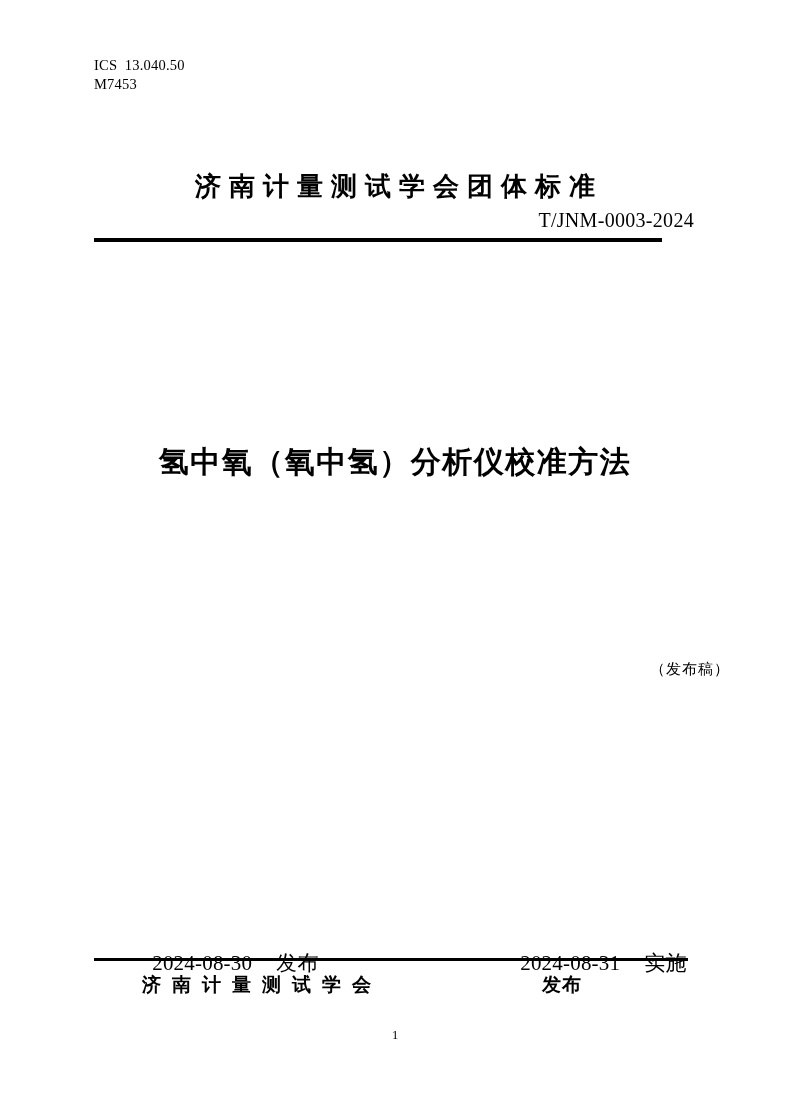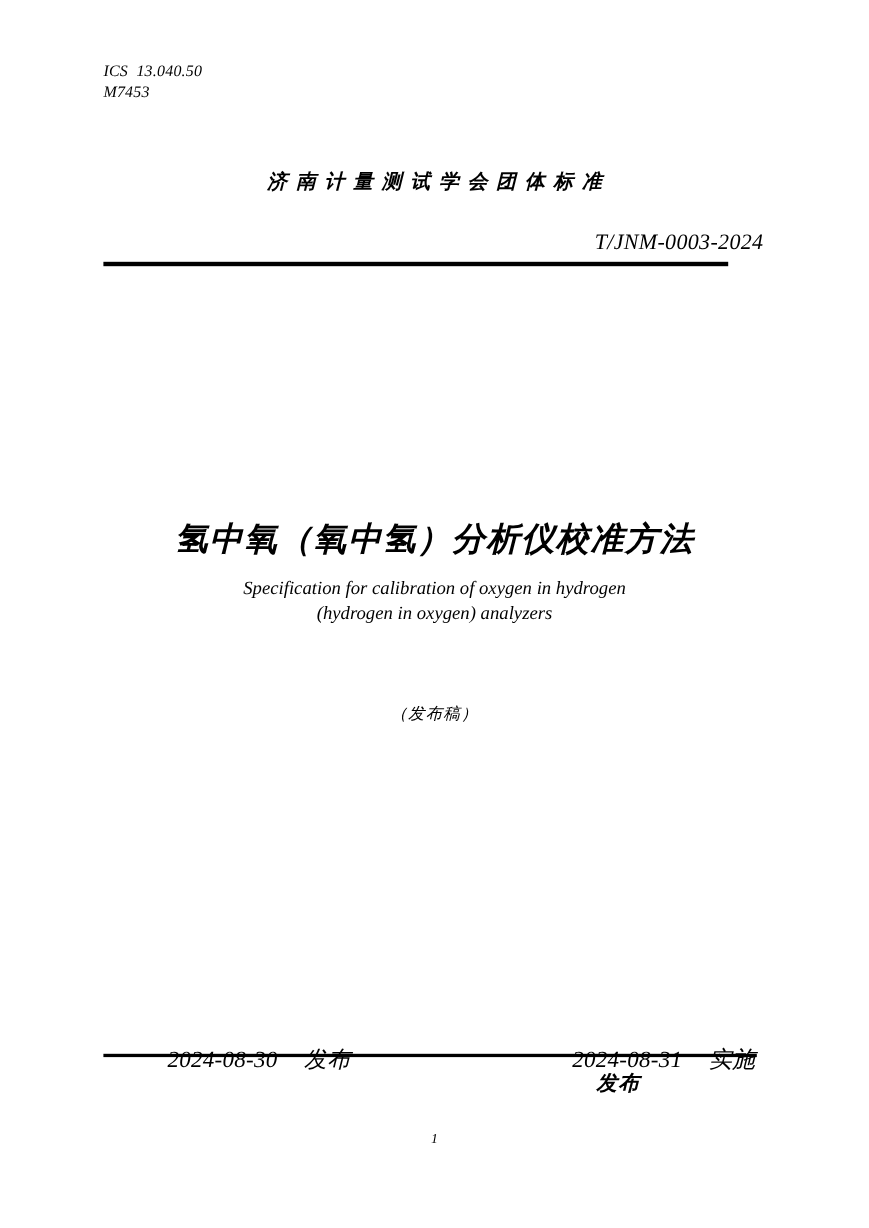--- a/index.html
+++ b/index.html
@@ -14,21 +14,20 @@
     font-family: "Liberation Serif", serif;
     color: #000000;
     overflow: hidden;
   }
   .page {
     position: absolute;
     left: 0; top: 0;
     width: 790px;
     height: 1116px;
     background: #fff;
-    font-style: italic;
   }
   
   .ics-block {
     position: absolute;
     left: 94px;
     top: 56px;
     font-family: "Liberation Serif", serif;
     font-size: 14.5px;
     line-height: 1.33;
     letter-spacing: 0.2px;
@@ -42,25 +41,25 @@
     font-family: "Liberation Serif", serif;
     font-weight: bold;
     font-size: 47px;
     letter-spacing: 1px;
     line-height: 1;
   }
   .org-line {
     position: absolute;
     left: 94px;
     right: 94px;
-    top: 156px;
-    text-align: center;
-    font-family: "Liberation Sans", sans-serif;
-    font-weight: bold;
-    font-size: 18px;
+    top: 172px;
+    text-align: center;
+    font-family: "Liberation Sans", sans-serif;
+    font-weight: bold;
+    font-size: 26px;
     letter-spacing: 8px;
     text-indent: 8px;
     line-height: 1.1;
   }
   .std-number {
     position: absolute;
     right: 96px;
     top: 209px;
     font-family: "Liberation Serif", serif;
     font-size: 20px;
@@ -80,39 +79,38 @@
     position: absolute;
     left: 60px;
     right: 60px;
     top: 443px;
     text-align: center;
     font-family: "Liberation Sans", sans-serif;
     font-weight: bold;
     font-size: 30px;
     letter-spacing: 1.5px;
     line-height: 1.25;
-    margin-top: 29px;
   }
   .doc-subtitle {
     position: absolute;
     left: 120px;
     right: 120px;
     top: 524px;
     text-align: center;
     font-family: "Liberation Serif", serif;
     font-size: 17px;
     line-height: 1.35;
   }
   .doc-subtitle .l2 { display: block; }
   .doc-stage {
     position: absolute;
     left: 60px;
     right: 60px;
-    top: 640px;
-    text-align: center;
+    top: 660px;
+    text-align: right;
     font-family: "Liberation Sans", sans-serif;
     font-size: 15px;
     letter-spacing: 1px;
   }
 
   
   .dates-row {
     position: absolute;
     left: 94px;
     right: 94px;
@@ -194,37 +192,34 @@
 
 
   <div class="org-line">济南计量测试学会团体标准</div>
 
   <div class="std-number">T/JNM-0003-2024</div>
 
   <div class="rule-top"></div>
 
   <div class="doc-title">氢中氧（氧中氢）分析仪校准方法</div>
 
-  <div class="doc-subtitle">
-    <span class="l1">Specification for calibration of oxygen in hydrogen</span>
-    <span class="l2">(hydrogen in oxygen) analyzers</span>
-  </div>
 
   <div class="doc-stage">（发布稿）</div>
 
   <div class="dates-row">
     <div class="date-left">
       <span class="date-num">2024-08-30</span><span>&nbsp;&nbsp;&nbsp;&nbsp;</span><span class="date-word">发布</span>
     </div>
     <div class="date-right">
       <span class="date-num">2024-08-31</span><span>&nbsp;&nbsp;&nbsp;&nbsp;</span><span class="date-word">实施</span>
     </div>
   </div>
 
   <div class="rule-bottom"></div>
 
   <div class="issuer-row">
+    <div class="issuer-name">济南计量测试学会</div>
     <div class="issuer-verb">发布</div>
   </div>
 
   <div class="page-number">1</div>
 
 </div>
 
 </body></html>

